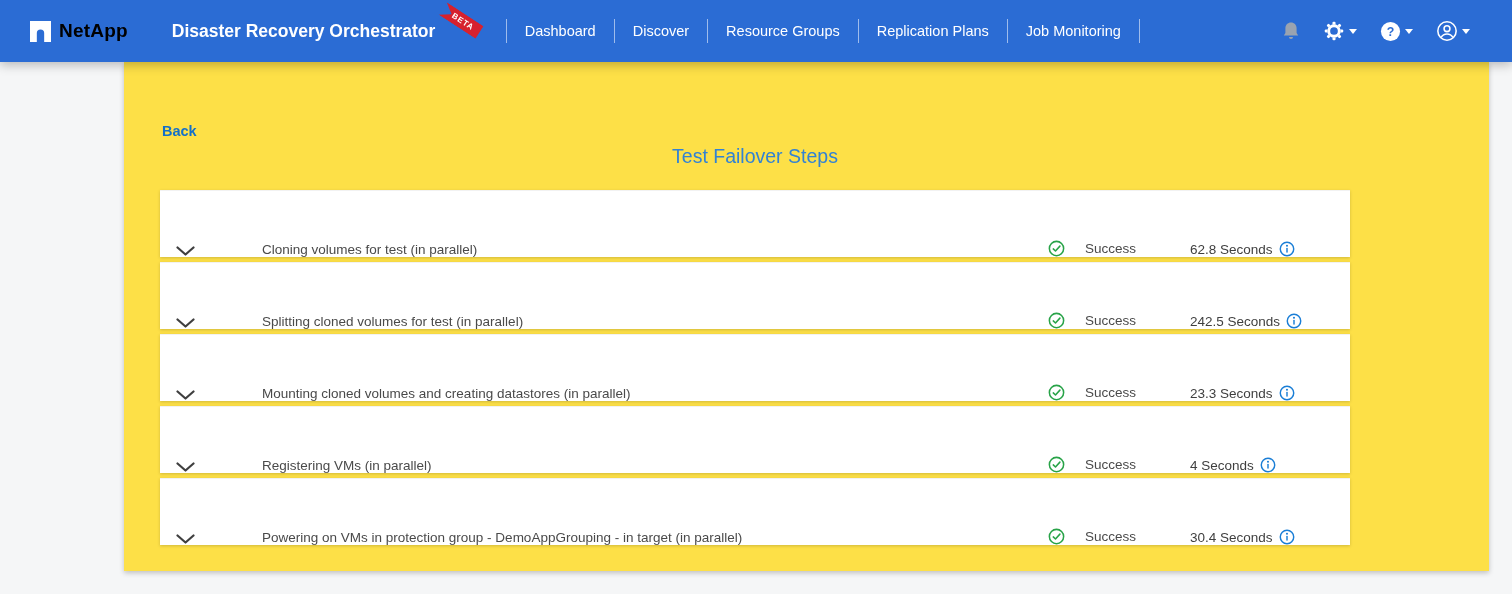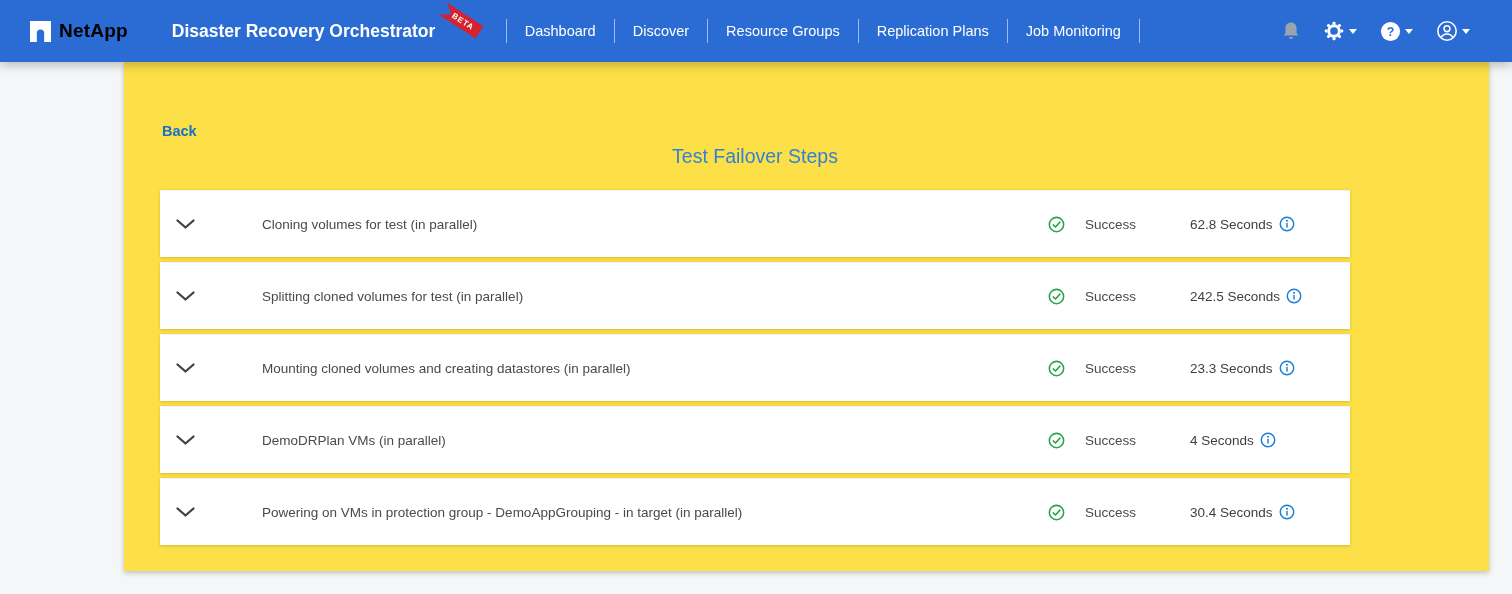--- a/index.html
+++ b/index.html
@@ -57,21 +57,21 @@
     background:none; border:none; cursor:pointer;
     font-family:"Liberation Sans", sans-serif;
   }
   .page-title { text-align:center; padding-top:83px; color:#3282d4; font-size:19.5px; font-weight:400; }
   .page-subtitle { text-align:center; margin-top:10px; color:#3f3f3f; font-size:14.5px; }
 
   
   .steps { margin-top:22px; }
   .step {
     height:67px; background:#fff;
-    display:flex; align-items:center;
+    display:flex; align-items:flex-end;
     box-shadow:0 1px 3px rgba(0,0,0,0.18);
     border-top:1px solid #f2f2f2;
     margin-bottom:5px; cursor:pointer;
   }
   .chev-btn { margin-left:16px; width:22px; background:none; border:none; cursor:pointer; display:flex; align-items:center; }
   .step-label { margin-left:64px; flex:1; font-size:13.5px; color:#4a4a4a; padding-right:10px; }
   .step-status { width:142px; display:flex; align-items:center; gap:20px; font-size:13.5px; color:#4a4a4a; }
   .step-duration { width:160px; display:flex; align-items:center; gap:6px; font-size:13.5px; color:#3f3f3f; }
   .info-btn { background:none; border:none; cursor:pointer; display:flex; align-items:center; }
 </style>
@@ -249,21 +249,21 @@
       </div>
 
       <div class="step">
         <button class="chev-btn">
           <span style="display:flex;">
             <svg width="19" height="11" viewBox="0 0 19 11">
                 <polyline points="1.5,1.5 9.5,8.5 17.5,1.5" fill="none" stroke="#3f3f3f" stroke-width="2.2" stroke-linecap="round" stroke-linejoin="round"></polyline>
               </svg>
           </span>
         </button>
-        <span class="step-label">DemoDRPlan VMs (in parallel)</span>
+        <span class="step-label">Registering VMs (in parallel)</span>
         <span class="step-status">
           <span style="display:flex;">
             <svg width="17" height="17" viewBox="0 0 20 20">
                 <circle cx="10" cy="10" r="8.4" fill="none" stroke="#28a348" stroke-width="1.8"></circle>
                 <polyline points="6.2,10.5 8.8,13 14,7.2" fill="none" stroke="#28a348" stroke-width="1.8" stroke-linecap="round" stroke-linejoin="round"></polyline>
               </svg>
           </span>
           <span>Success</span>
         </span>
         <span class="step-duration">

